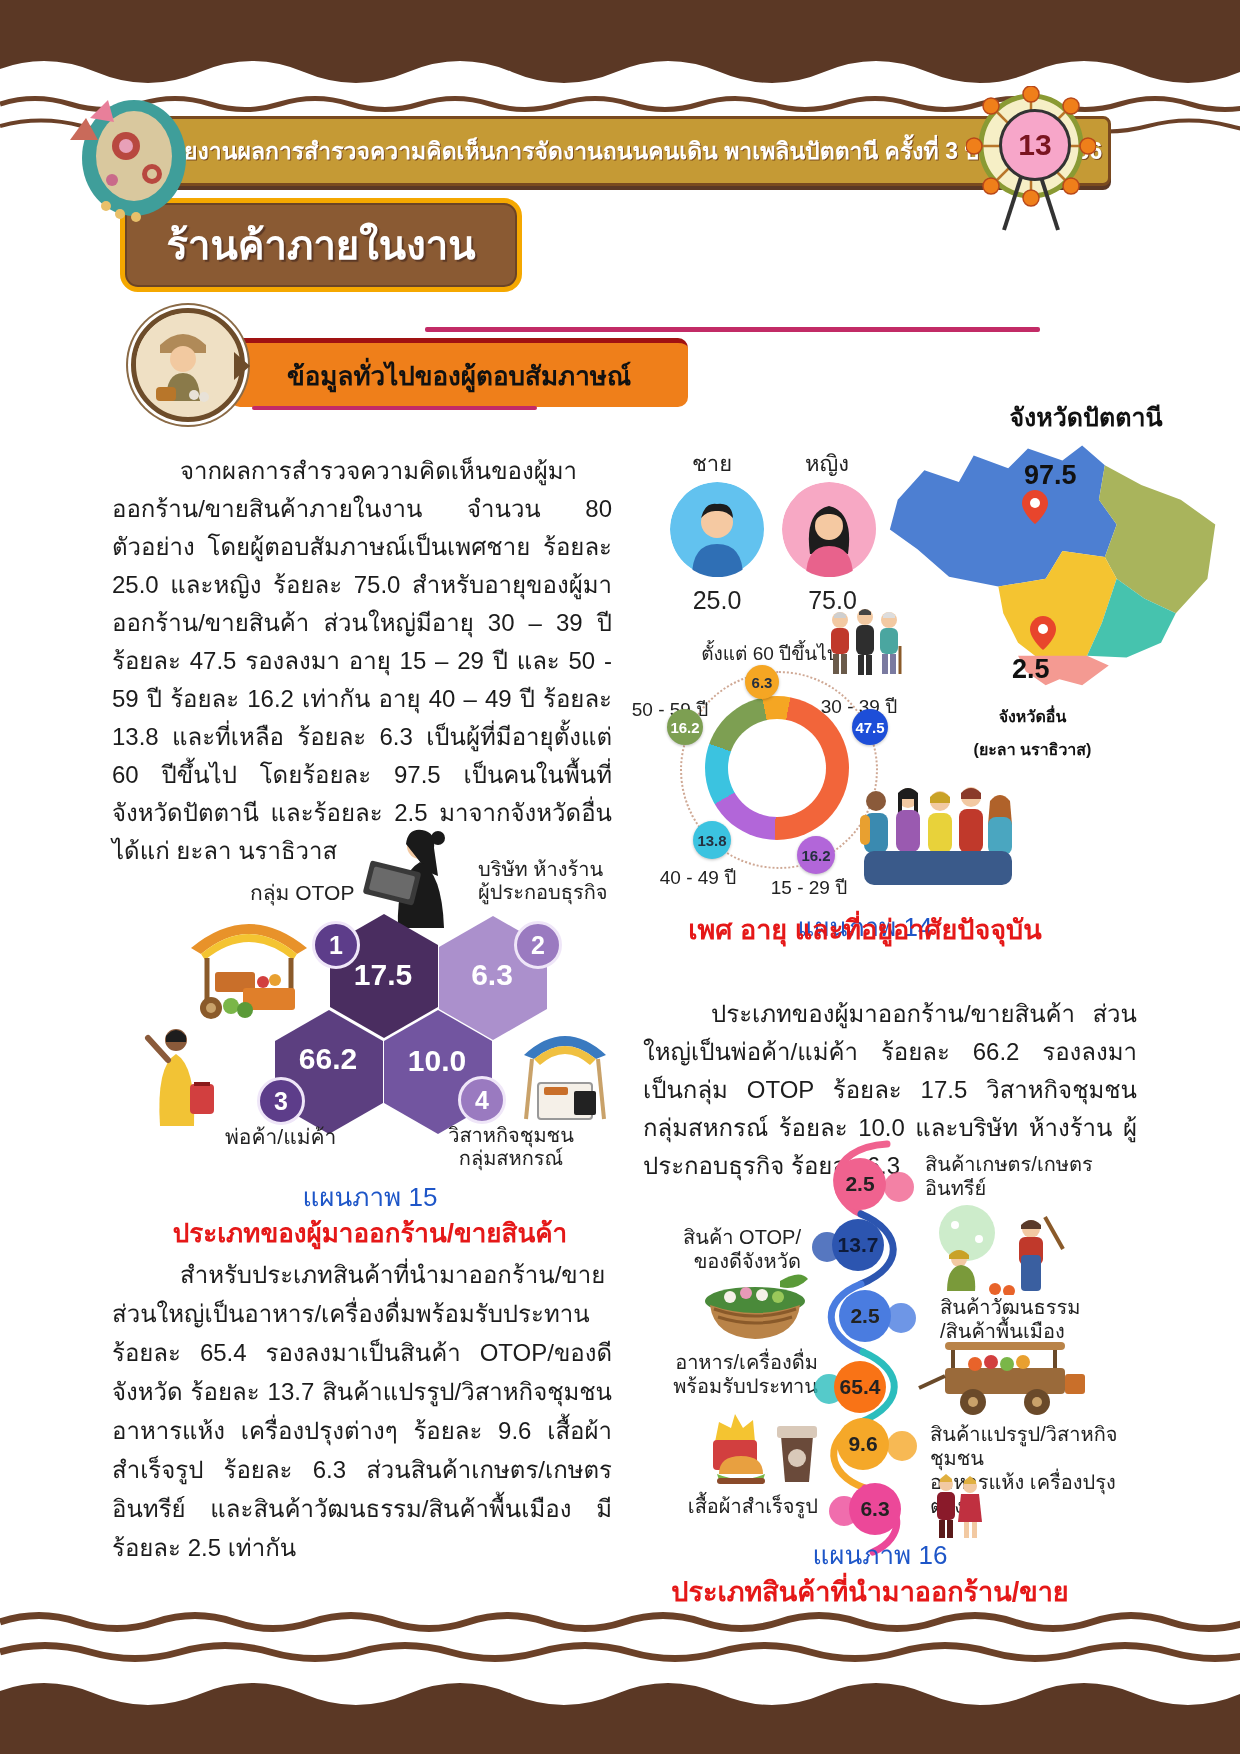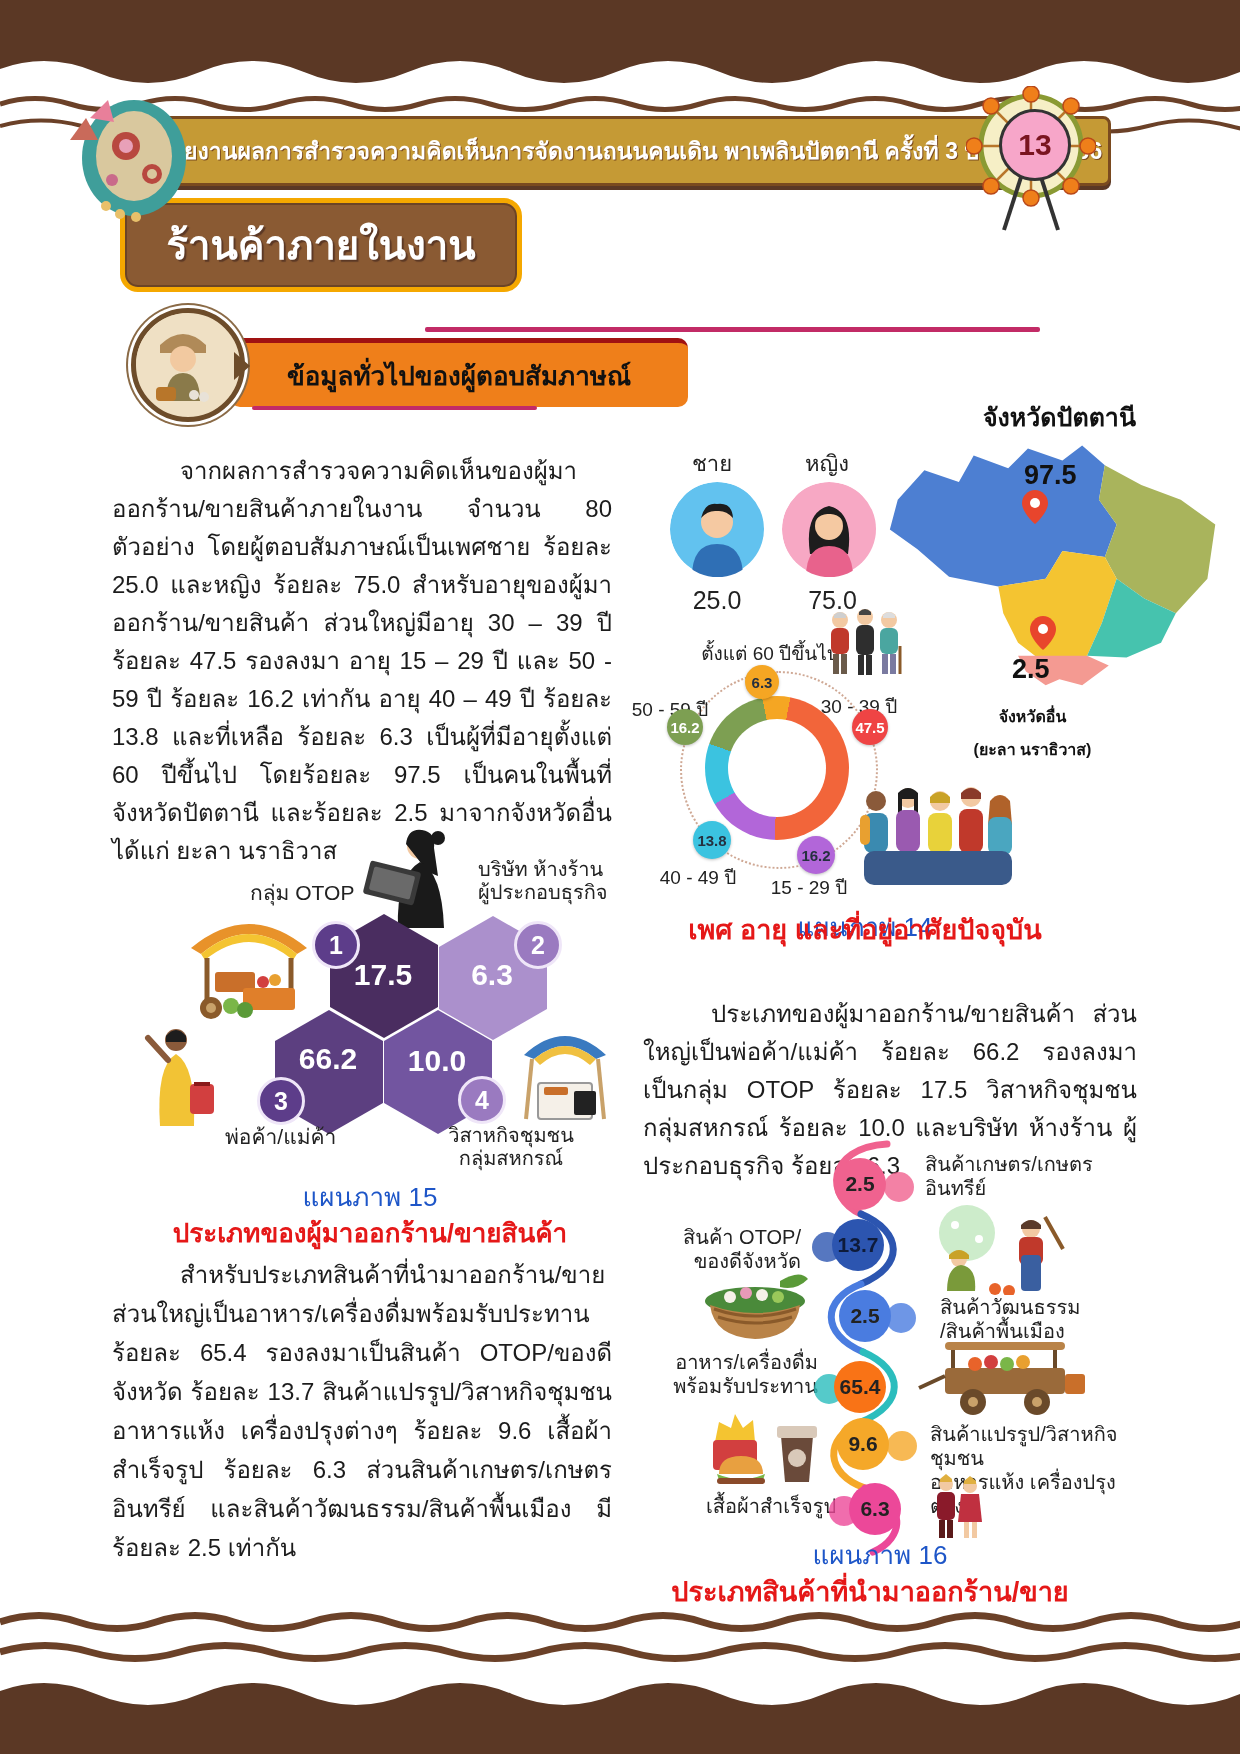--- a/index.html
+++ b/index.html
@@ -155,21 +155,21 @@
       <circle cx="47" cy="47" r="47" fill="#f7a8c4"></circle>
       <path d="M28 72 Q22 30 47 24 Q72 30 66 72 L56 72 L38 72 Z" fill="#1d1d1d"></path>
       <path d="M24 95 Q24 64 47 64 Q71 64 71 95 Z" fill="#e8628c"></path>
       <circle cx="47" cy="44" r="14" fill="#f5c9a2"></circle>
       <path d="M33 38 Q38 24 47 26 Q57 24 61 38 Q54 31 47 32 Q40 31 33 38 Z" fill="#1d1d1d"></path>
     </svg>
   </div>
   <div class="abs gvalue ctr" style="left:667px;top:586px;width:100px;">25.0</div>
   <div class="abs gvalue ctr" style="left:780px;top:586px;width:105px;">75.0</div>
 
-  <div class="abs map-title ctr" style="left:876px;top:397px;width:260px;text-align:right;">จังหวัดปัตตานี</div>
+  <div class="abs map-title ctr" style="left:956px;top:397px;width:260px;">จังหวัดปัตตานี</div>
   <svg class="abs" style="left:880px;top:430px;" width="355" height="258" viewBox="0 0 360 260">
     <path d="M18,70 L45,40 L80,52 L95,25 L130,38 L150,18 L185,30 L205,15 L228,35 L222,70 L240,95 L228,128 L185,122 L168,150 L120,158 L70,148 L38,120 L10,100 Z" fill="#4d7fd2"></path>
     <path d="M228,35 L265,55 L305,70 L340,95 L332,150 L300,185 L268,170 L240,150 L228,128 L240,95 L222,70 Z" fill="#a9b45c"></path>
     <path d="M120,158 L168,150 L185,122 L228,128 L240,150 L225,195 L210,228 L170,238 L140,215 L125,185 Z" fill="#f4c431"></path>
     <path d="M240,150 L268,170 L300,185 L285,215 L250,230 L210,228 L225,195 Z" fill="#46c3ae"></path>
     <path d="M140,228 L210,228 L232,238 L205,258 L182,252 L168,258 L148,244 Z" fill="#f49a92"></path>
   </svg>
   <div class="abs map-val" style="left:992px;top:460px;margin-left:32px;">97.5</div>
   <svg class="abs" style="left:1022px;top:490px;" width="26" height="34" viewBox="0 0 26 34">
     <path d="M13,0 C6,0 0,6 0,13 C0,23 13,34 13,34 C13,34 26,23 26,13 C26,6 20,0 13,0 Z" fill="#e8452c"></path>
@@ -187,21 +187,21 @@
   <div class="abs donut" style="left:705px;top:696px;"></div>
   <div class="abs dlabel ctr" style="left:690px;top:638px;width:160px;">ตั้งแต่ 60 ปีขึ้นไป</div>
   <div class="abs bub" style="left: 745px; top: 665px; width: 34px; height: 34px; font-size: 15px; background: rgb(245, 166, 35);">
       <span>6.3</span>
     </div>
   <div class="abs dlabel ctr" style="left:620px;top:694px;width:100px;">50 - 59 ปี</div>
   <div class="abs bub" style="left: 667px; top: 709px; width: 36px; height: 36px; font-size: 15px; color: rgb(255, 255, 255); background: rgb(125, 159, 82);">
       <span>16.2</span>
     </div>
   <div class="abs dlabel ctr" style="left:809px;top:691px;width:100px;">30 - 39 ปี</div>
-  <div class="abs bub" style="left: 852px; top: 709px; width: 36px; height: 36px; font-size: 15px; color: rgb(255, 255, 255); background: #ef4444;">
+  <div class="abs bub" style="left: 852px; top: 709px; width: 36px; height: 36px; font-size: 15px; color: rgb(255, 255, 255); background: #1d4ed8;">
       <span>47.5</span>
     </div>
   <div class="abs bub" style="left: 693px; top: 821px; width: 38px; height: 38px; font-size: 15px; background: rgb(59, 195, 224);">
       <span>13.8</span>
     </div>
   <div class="abs dlabel ctr" style="left:648px;top:862px;width:100px;">40 - 49 ปี</div>
   <div class="abs bub" style="left: 797px; top: 836px; width: 38px; height: 38px; font-size: 15px; background: rgb(178, 102, 217);">
       <span>16.2</span>
     </div>
   <div class="abs dlabel ctr" style="left:759px;top:872px;width:100px;">15 - 29 ปี</div>
@@ -417,21 +417,21 @@
   <div class="abs pbub" style="left: 837px; top: 1418px; width: 52px; height: 52px; background: rgb(245, 168, 41);">
       <span>9.6</span>
     </div>
   <div class="abs plabel pre" style="left:930px;top:1422px;width:215px;">สินค้าแปรรูป/วิสาหกิจชุมชน
 อาหารแห้ง เครื่องปรุงต่างๆ</div>
 
   <div class="abs psat" style="left: 829px; top: 1496px; width: 30px; height: 30px; background: rgb(236, 72, 153);"></div>
   <div class="abs pbub" style="left: 849px; top: 1483px; width: 52px; height: 52px; background: rgb(236, 72, 153);">
       <span>6.3</span>
     </div>
-  <div class="abs plabel" style="left:692px;top:1494px;width:158px;text-align:center;">เสื้อผ้าสำเร็จรูป</div>
+  <div class="abs plabel" style="left:660px;top:1494px;width:158px;text-align:right;">เสื้อผ้าสำเร็จรูป</div>
   <svg class="abs" style="left:930px;top:1474px;" width="55" height="66" viewBox="0 0 55 66">
     <circle cx="16" cy="10" r="7" fill="#f2c9a2"></circle>
       <path d="M10 5 L16 0 L22 5 L22 8 L10 8 Z" fill="#e0b040"></path>
     <rect x="7" y="18" width="18" height="28" rx="5" fill="#8a1a2a"></rect>
     <rect x="9" y="46" width="6" height="18" fill="#5a1a1a"></rect>
       <rect x="17" y="46" width="6" height="18" fill="#5a1a1a"></rect>
     <circle cx="40" cy="12" r="7" fill="#f2c9a2"></circle>
       <path d="M34 7 L40 2 L46 7 L46 10 L34 10 Z" fill="#e0b040"></path>
     <path d="M31 20 L49 20 L52 48 L28 48 Z" fill="#c03040"></path>
     <rect x="34" y="48" width="5" height="16" fill="#f2c9a2"></rect>

